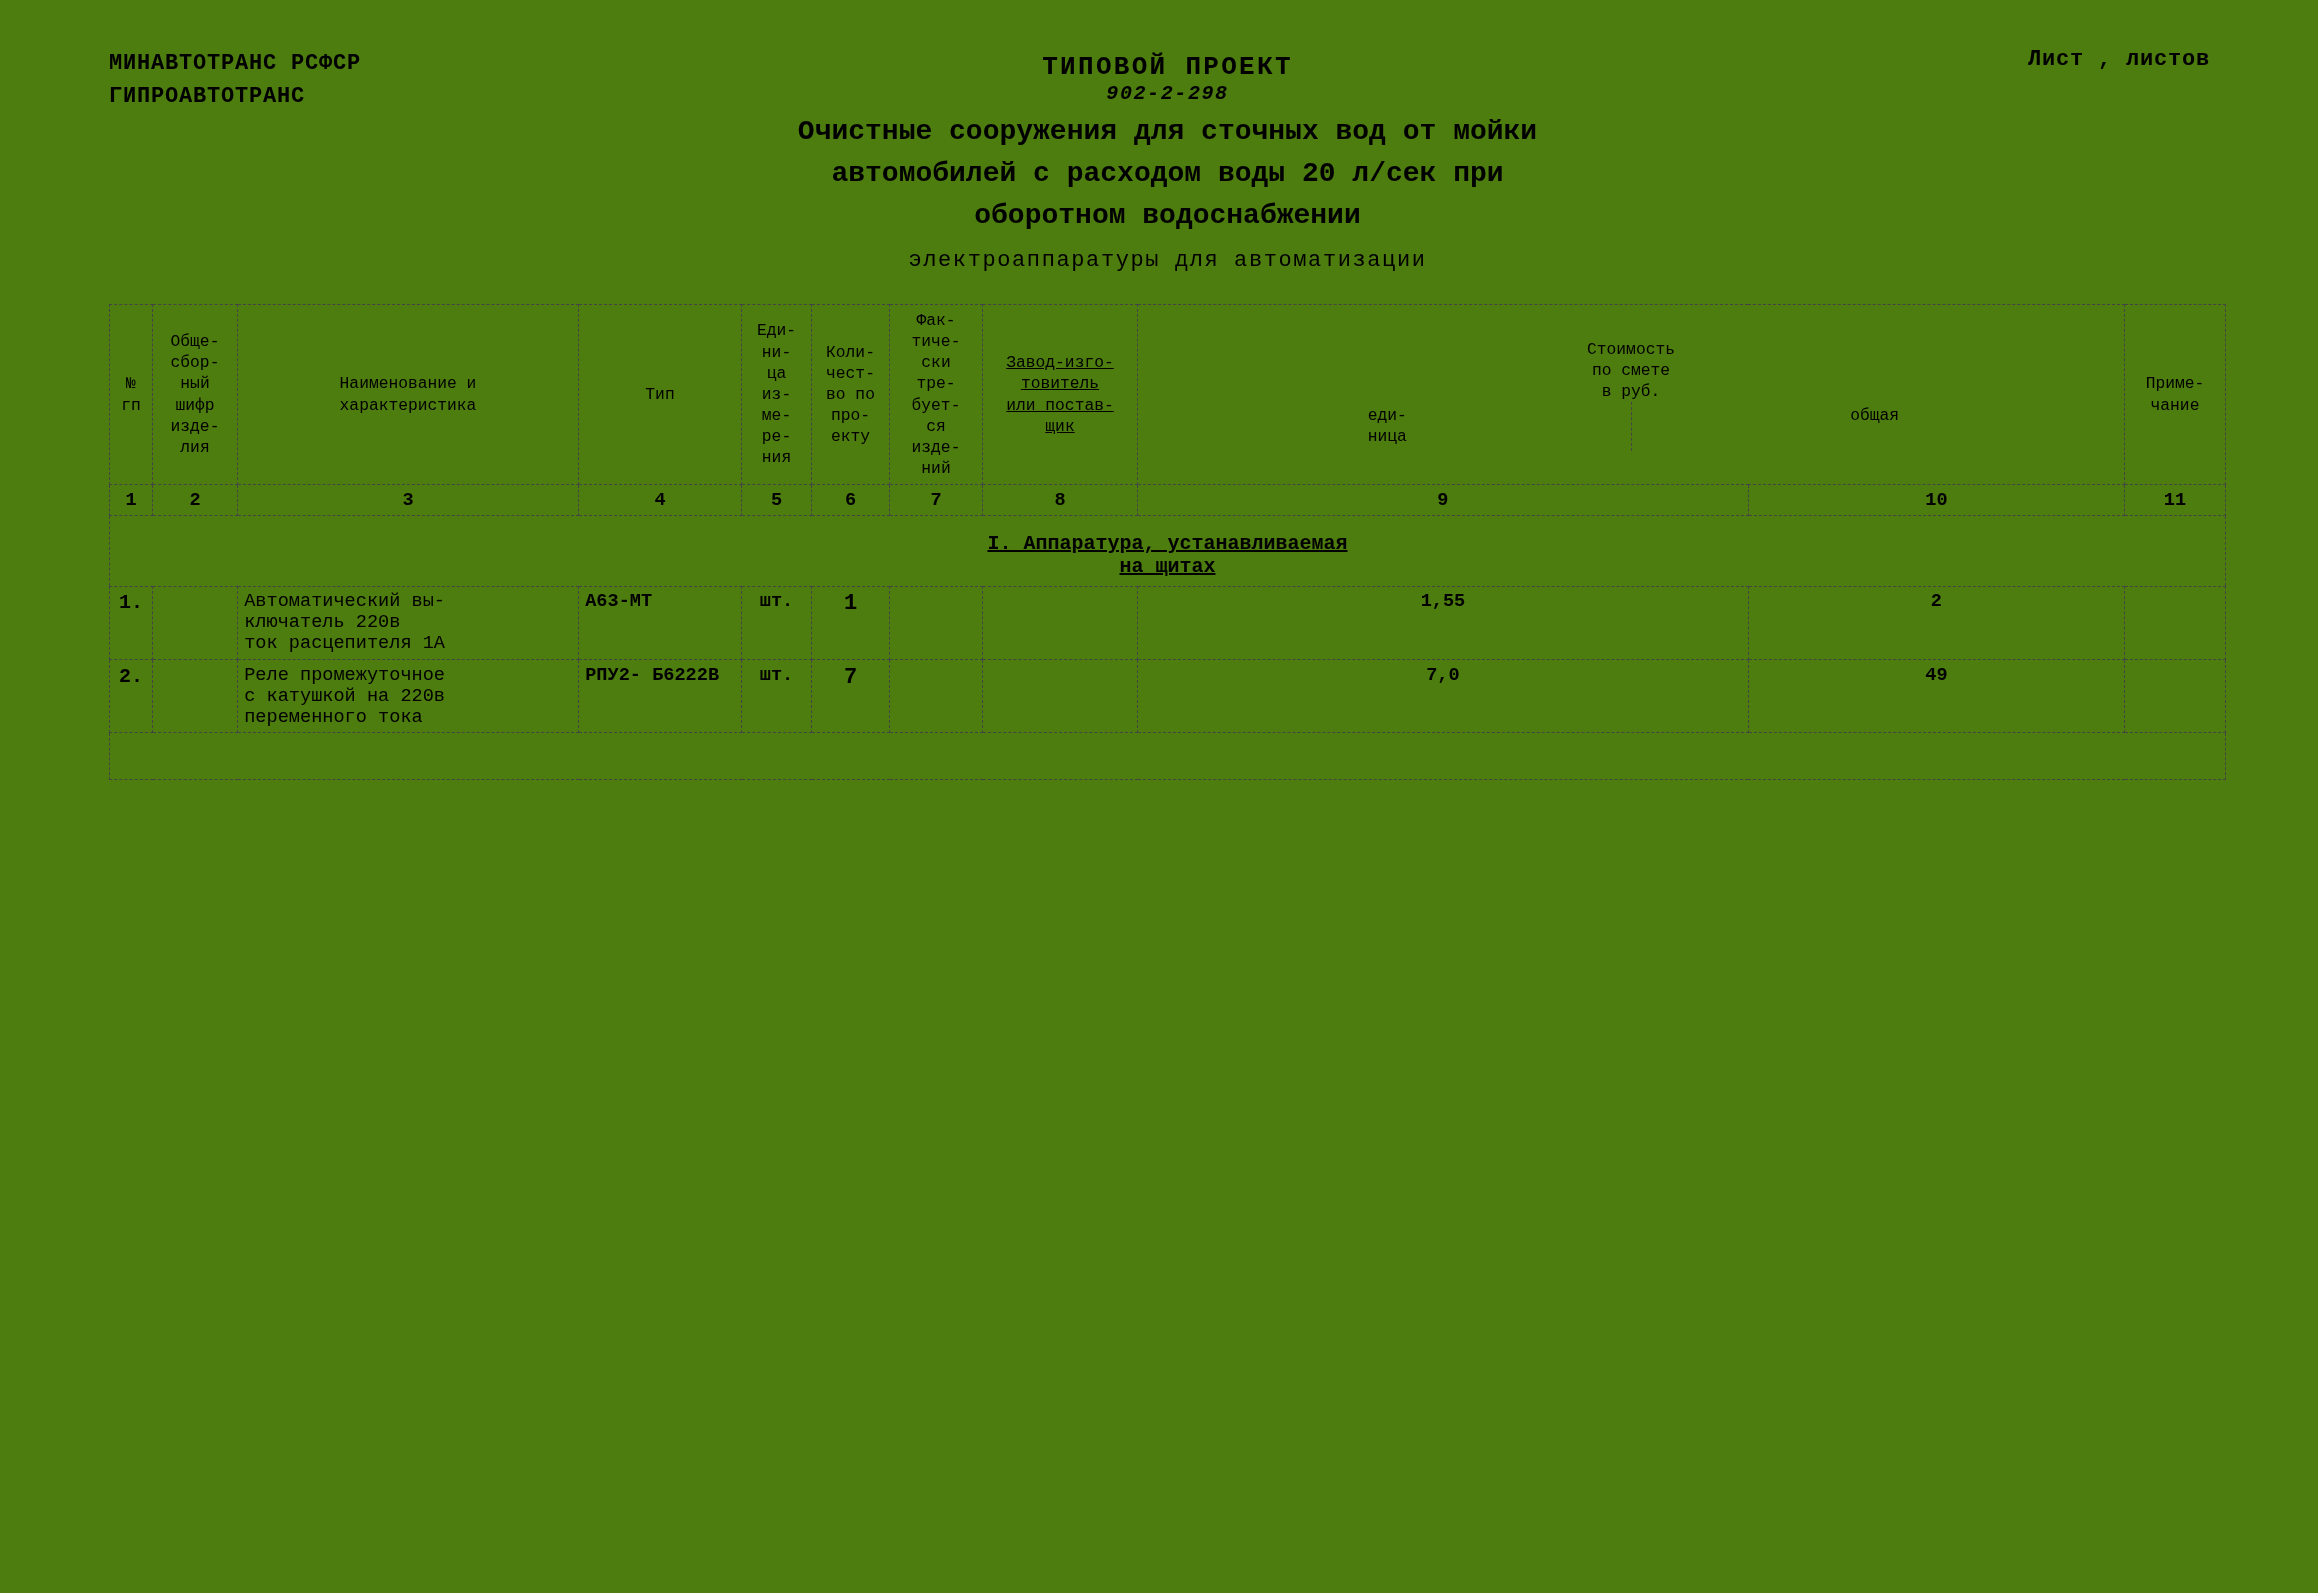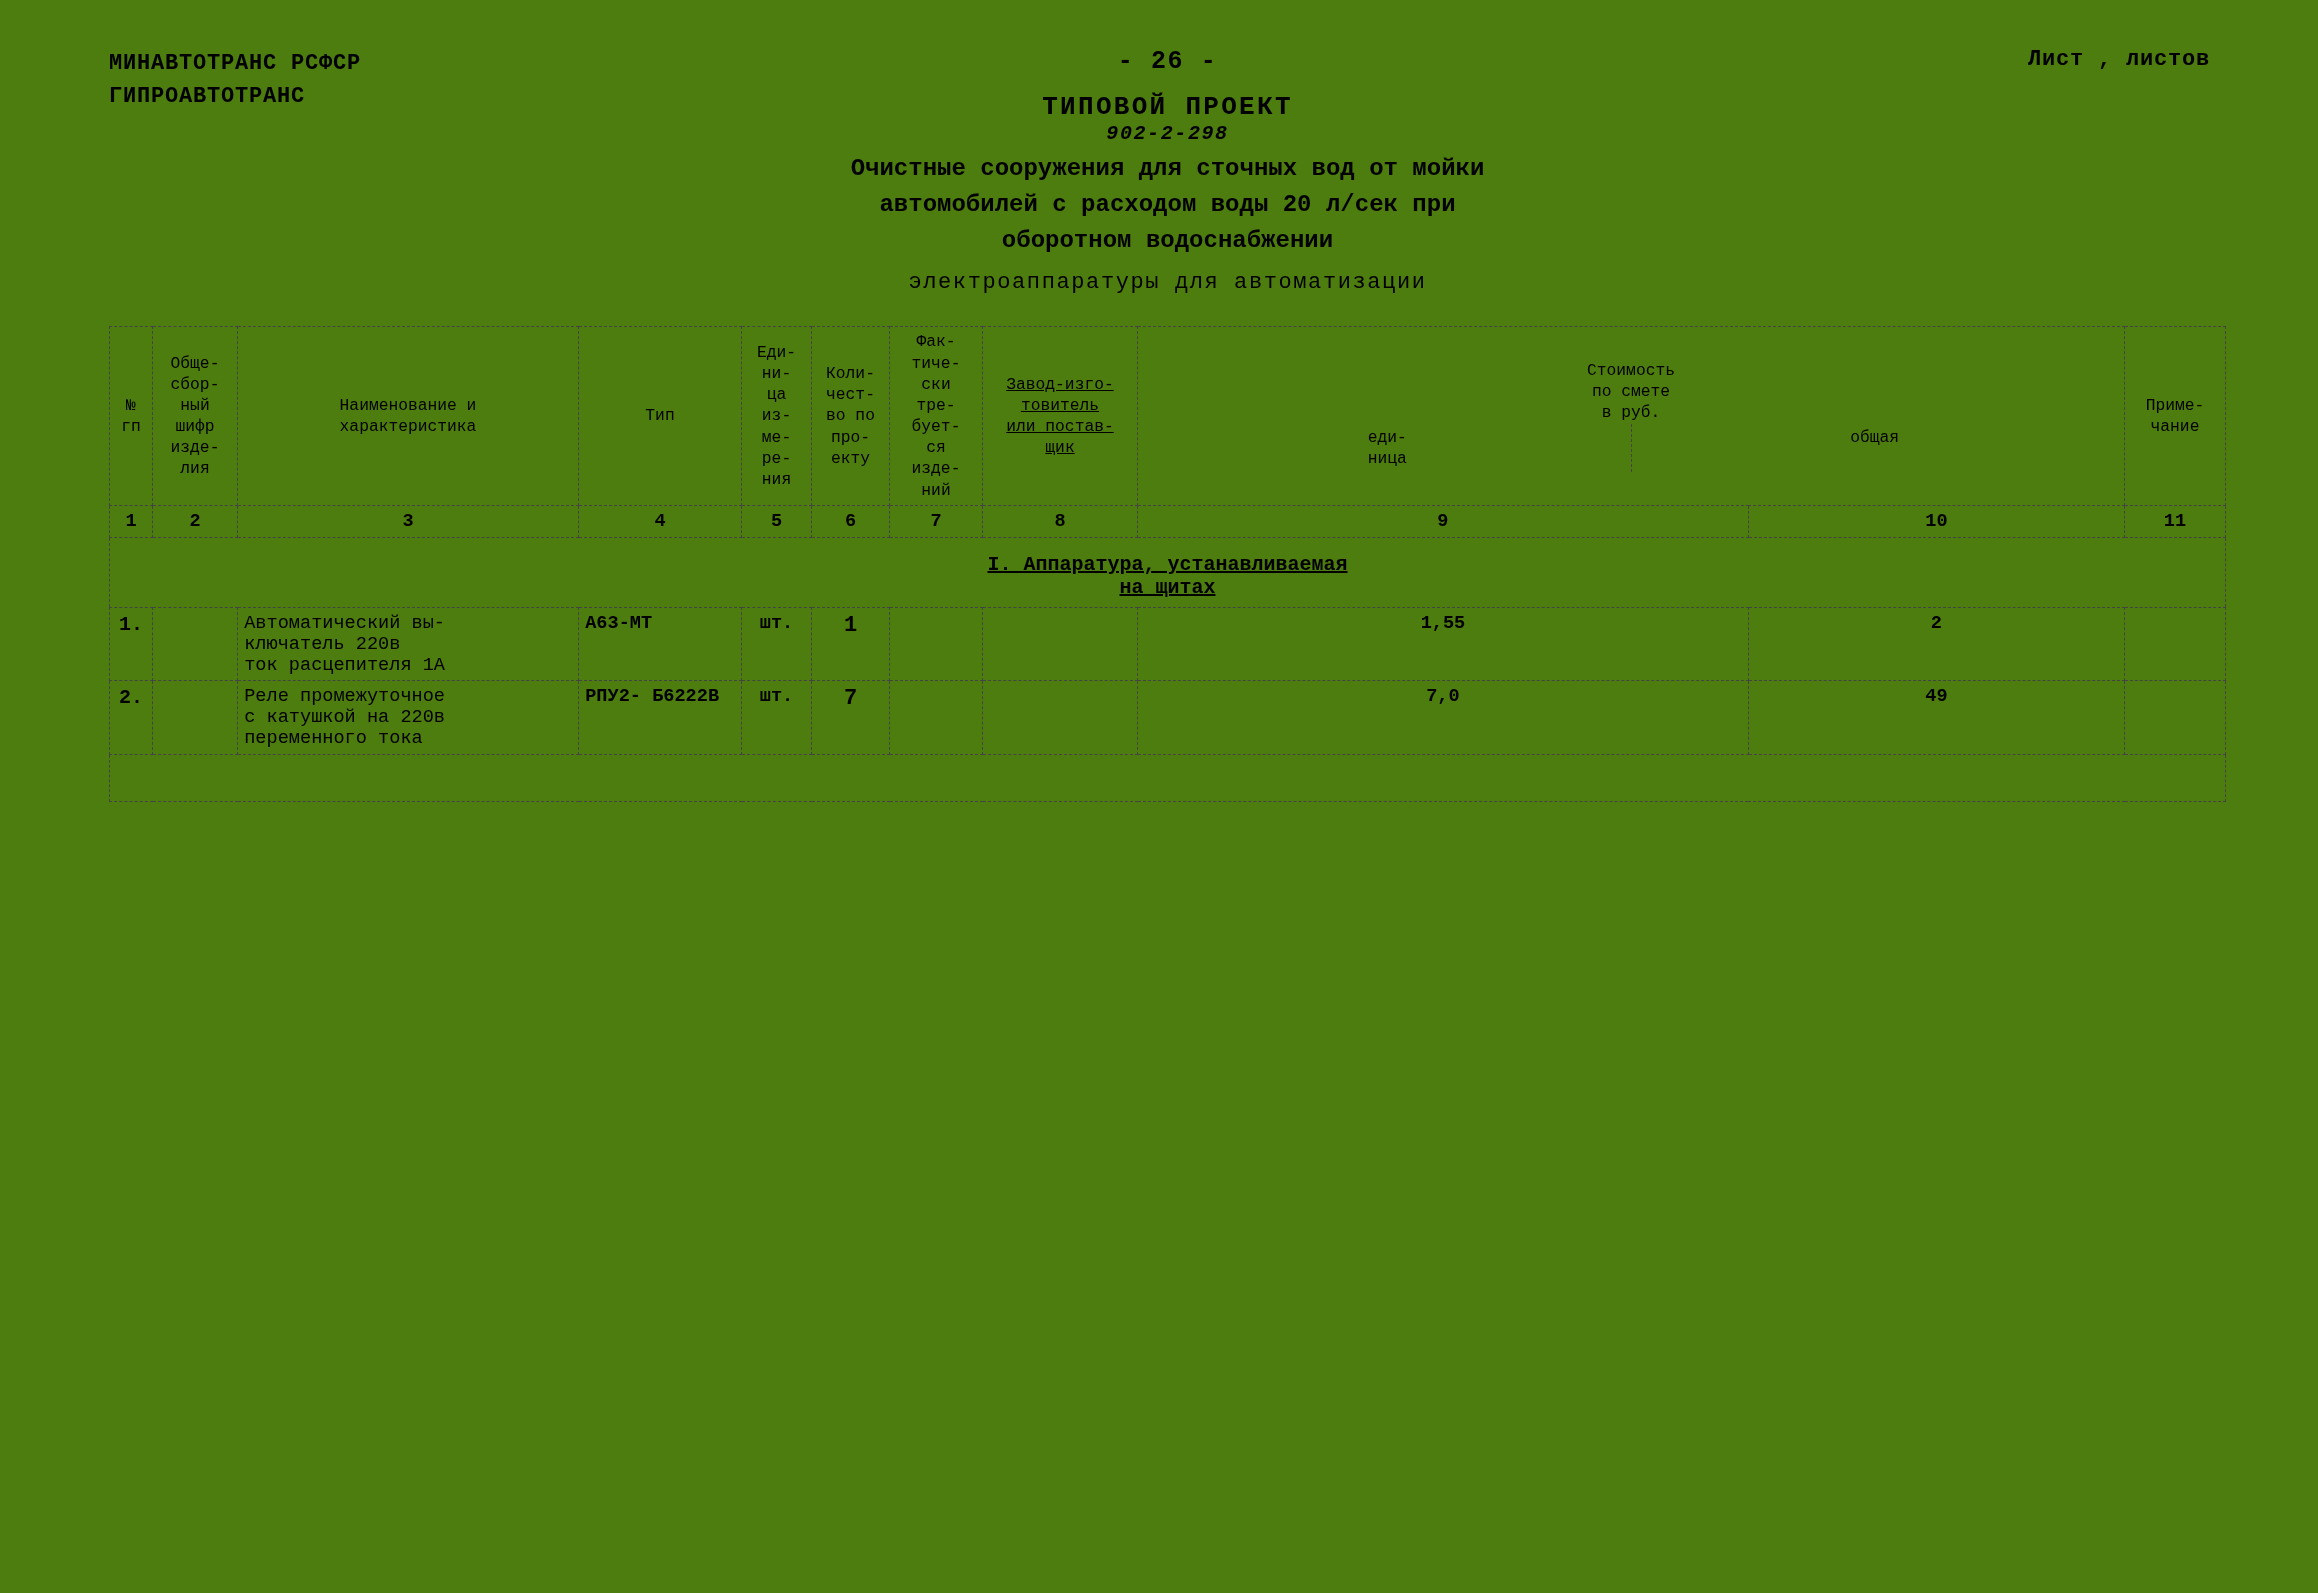--- a/index.html
+++ b/index.html
@@ -65,21 +65,21 @@
     }
 
     .title-number {
       font-size: 20px;
       font-style: italic;
       font-weight: bold;
       letter-spacing: 1.6px;
     }
 
     .title-description {
-      font-size: 24px;
+      font-size: 28px;
       font-weight: bold;
       line-height: 1.5;
       margin-top: 6.2px;
     }
 
     .album-title {
       font-size: 22px;
       margin-top: 23px;
       letter-spacing: 1.6px;
     }
@@ -144,21 +144,20 @@
 
 <div class="page">
 
   <div class="header-left">
     <div>МИНАВТОТРАНС РСФСР</div>
     <div>ГИПРОАВТОТРАНС</div>
   </div>
 
   <div class="header-right">Лист       , листов</div>
 
-  <div class="page-number">- 26 -</div>
 
   <div class="header-center">
     <div class="title-main">ТИПОВОЙ ПРОЕКТ</div>
     <div class="title-number">902-2-298</div>
     <div class="title-description">
       <div>Очистные сооружения для сточных вод от мойки</div>
       <div>автомобилей с расходом воды 20 л/сек при</div>
       <div>оборотном водоснабжении</div>
     </div>
     <div class="subsection-title">электроаппаратуры для автоматизации</div>

